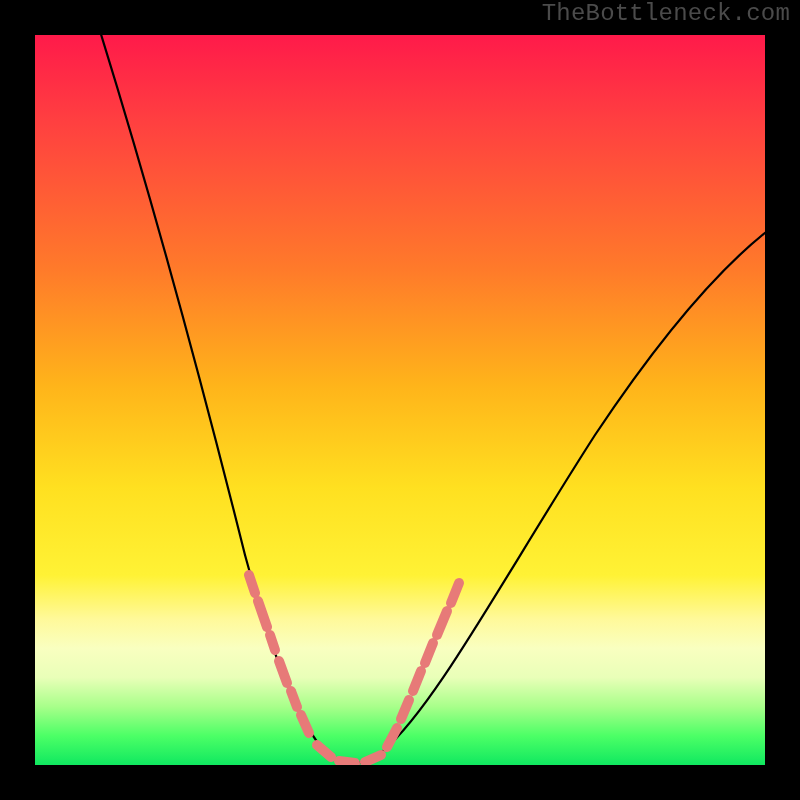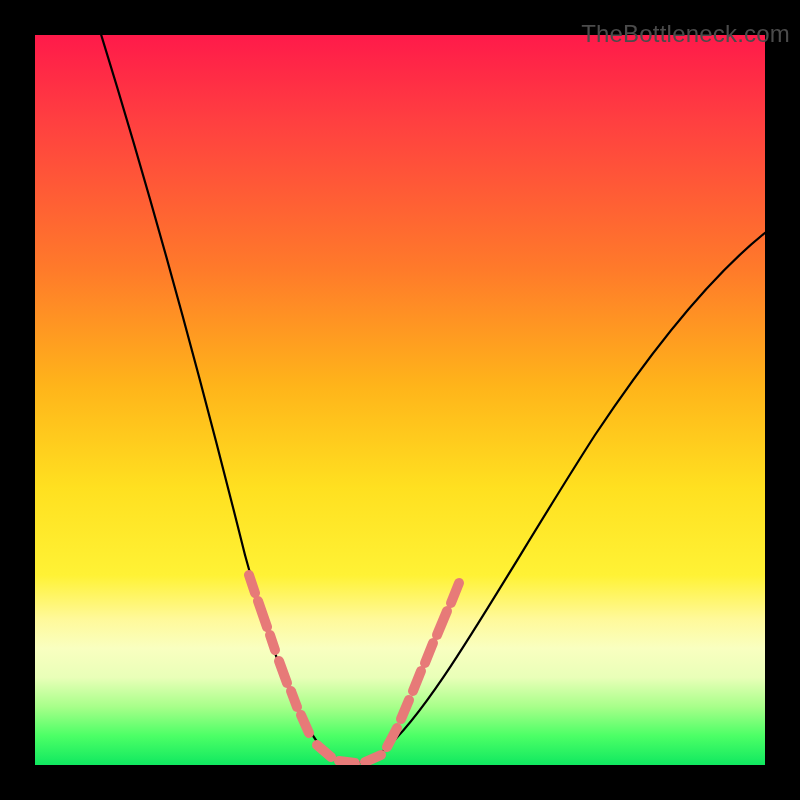--- a/index.html
+++ b/index.html
@@ -5,23 +5,23 @@
   * { margin: 0; padding: 0; box-sizing: border-box; }
   html, body { width: 800px; height: 800px; overflow: hidden; background: #000; }
   .frame {
     position: relative;
     width: 800px;
     height: 800px;
     background: #000;
   }
   .watermark {
     position: absolute;
-    top: 20px;
+    top: 0;
     right: 10px;
-    font-family: Liberation Sans, sans-serif;
+    font-family: Liberation Mono, monospace;
     font-size: 24px;
     color: #4b4b4b;
     font-weight: 500;
     letter-spacing: 0.2px;
     z-index: 10;
   }
   .plot {
     position: absolute;
     left: 35px;
     top: 35px;

